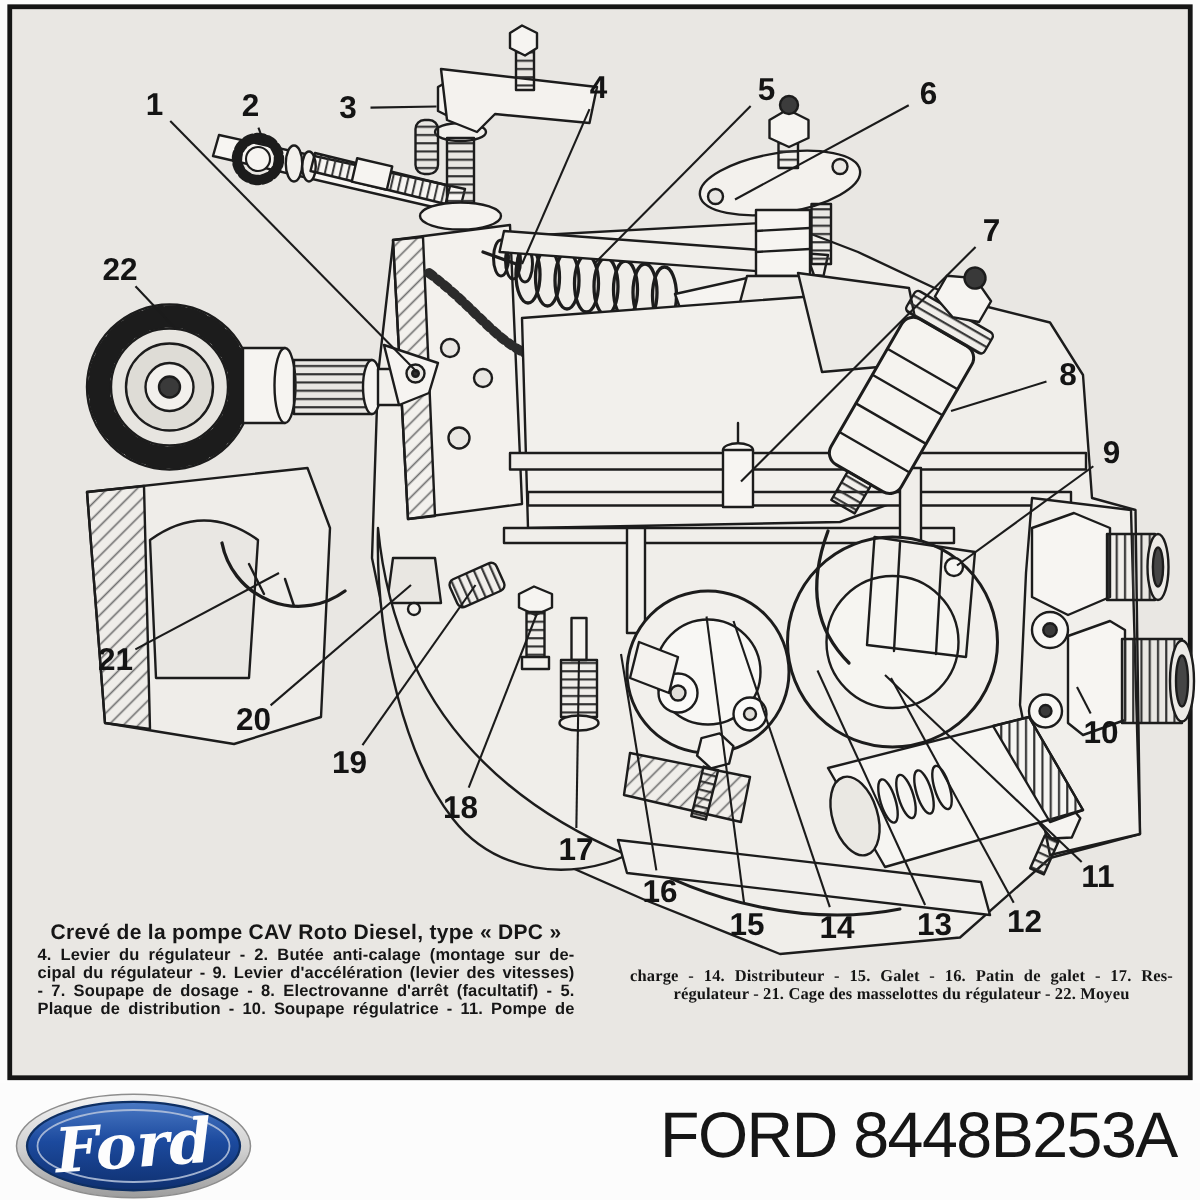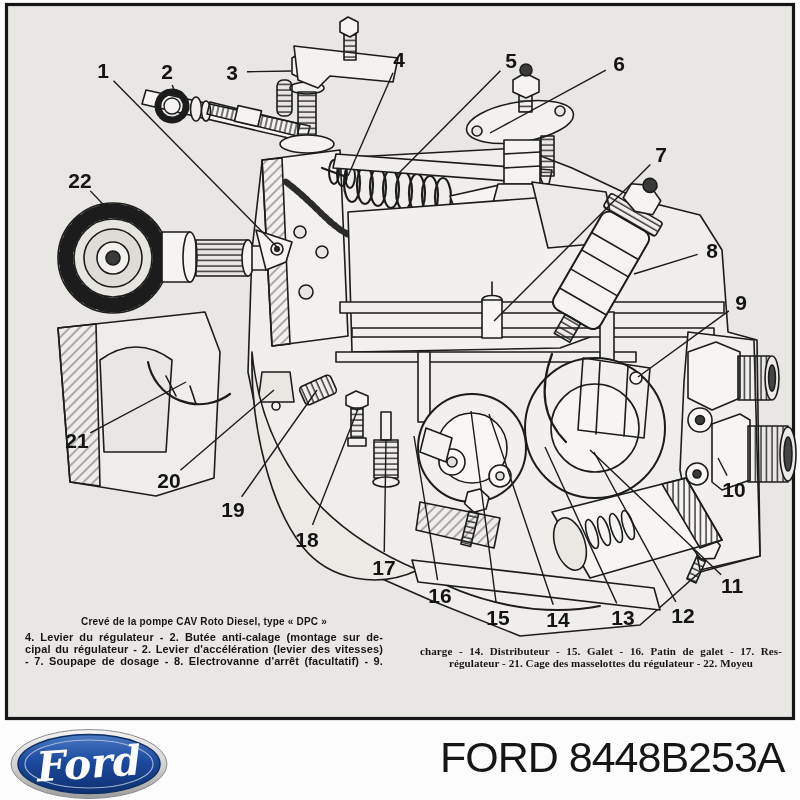--- a/index.html
+++ b/index.html
@@ -3,21 +3,21 @@
 <meta charset="utf-8">
 <style>
   html,body{margin:0;padding:0;background:#ffffff;}
   .page{position:relative;width:800px;height:800px;background:#fdfdfd;overflow:hidden;
         font-family:"Liberation Sans",sans-serif;}
   .diagram-svg{position:absolute;left:0;top:0;}
   
   .legend-col{position:absolute;color:#161616;font-weight:700;}
   .legend-left{left:25px;top:615px;width:358px;}
   .legend-right{left:420px;top:646px;width:362px;font-family:Liberation Serif, serif;}
-  .legend-title{font-size:10px;line-height:13px;text-align:center;margin-bottom:4px;
+  .legend-title{font-size:14px;line-height:13px;text-align:center;margin-bottom:4px;
                 letter-spacing:.2px;}
   .jline{font-size:11px;line-height:11.9px;text-align:justify;text-align-last:justify;
          letter-spacing:.1px;}
   .legend-right .jline:last-child{text-align:center;text-align-last:center;}
   
   .footer{position:absolute;left:0;top:722px;width:800px;height:78px;background:#fcfcfc;}
   .ford-logo{position:absolute;left:9px;top:6px;}
   .part-number{position:absolute;left:440px;top:11px;width:355px;color:#161616;
                font-size:43px;font-weight:400;letter-spacing:-1px;white-space:nowrap;}
   
@@ -324,22 +324,23 @@
         <text x="77" y="440" class="callout">21</text>
         <line x1="90.31616971866174" y1="190.8892902585874" x2="116" y2="218" class="leader"></line>
         <text x="80" y="180" class="callout">22</text>
       </g>
   </svg>
 
   <div class="legend-col legend-left">
     <div class="legend-title">Crevé de la pompe CAV Roto Diesel, type « DPC »</div>
     <div id="legend-left-lines">
         <div class="jline">4. Levier du régulateur - 2. Butée anti-calage (montage sur de-</div>
-        <div class="jline">cipal du régulateur - 2. Levier d'accélération (levier des vitesses)</div>
-        <div class="jline">- 7. Soupape de dosage - 8. Electrovanne d'arrêt (facultatif) - 9.</div>
+        <div class="jline">cipal du régulateur - 9. Levier d'accélération (levier des vitesses)</div>
+        <div class="jline">- 7. Soupape de dosage - 8. Electrovanne d'arrêt (facultatif) - 5.</div>
+        <div class="jline">Plaque de distribution - 10. Soupape régulatrice - 11. Pompe de</div>
       </div>
   </div>
   <div class="legend-col legend-right">
     <div id="legend-right-lines">
         <div class="jline">charge - 14. Distributeur - 15. Galet - 16. Patin de galet - 17. Res-</div>
         <div class="jline">régulateur - 21. Cage des masselottes du régulateur - 22. Moyeu</div>
       </div>
   </div>
 
   <div class="footer">

